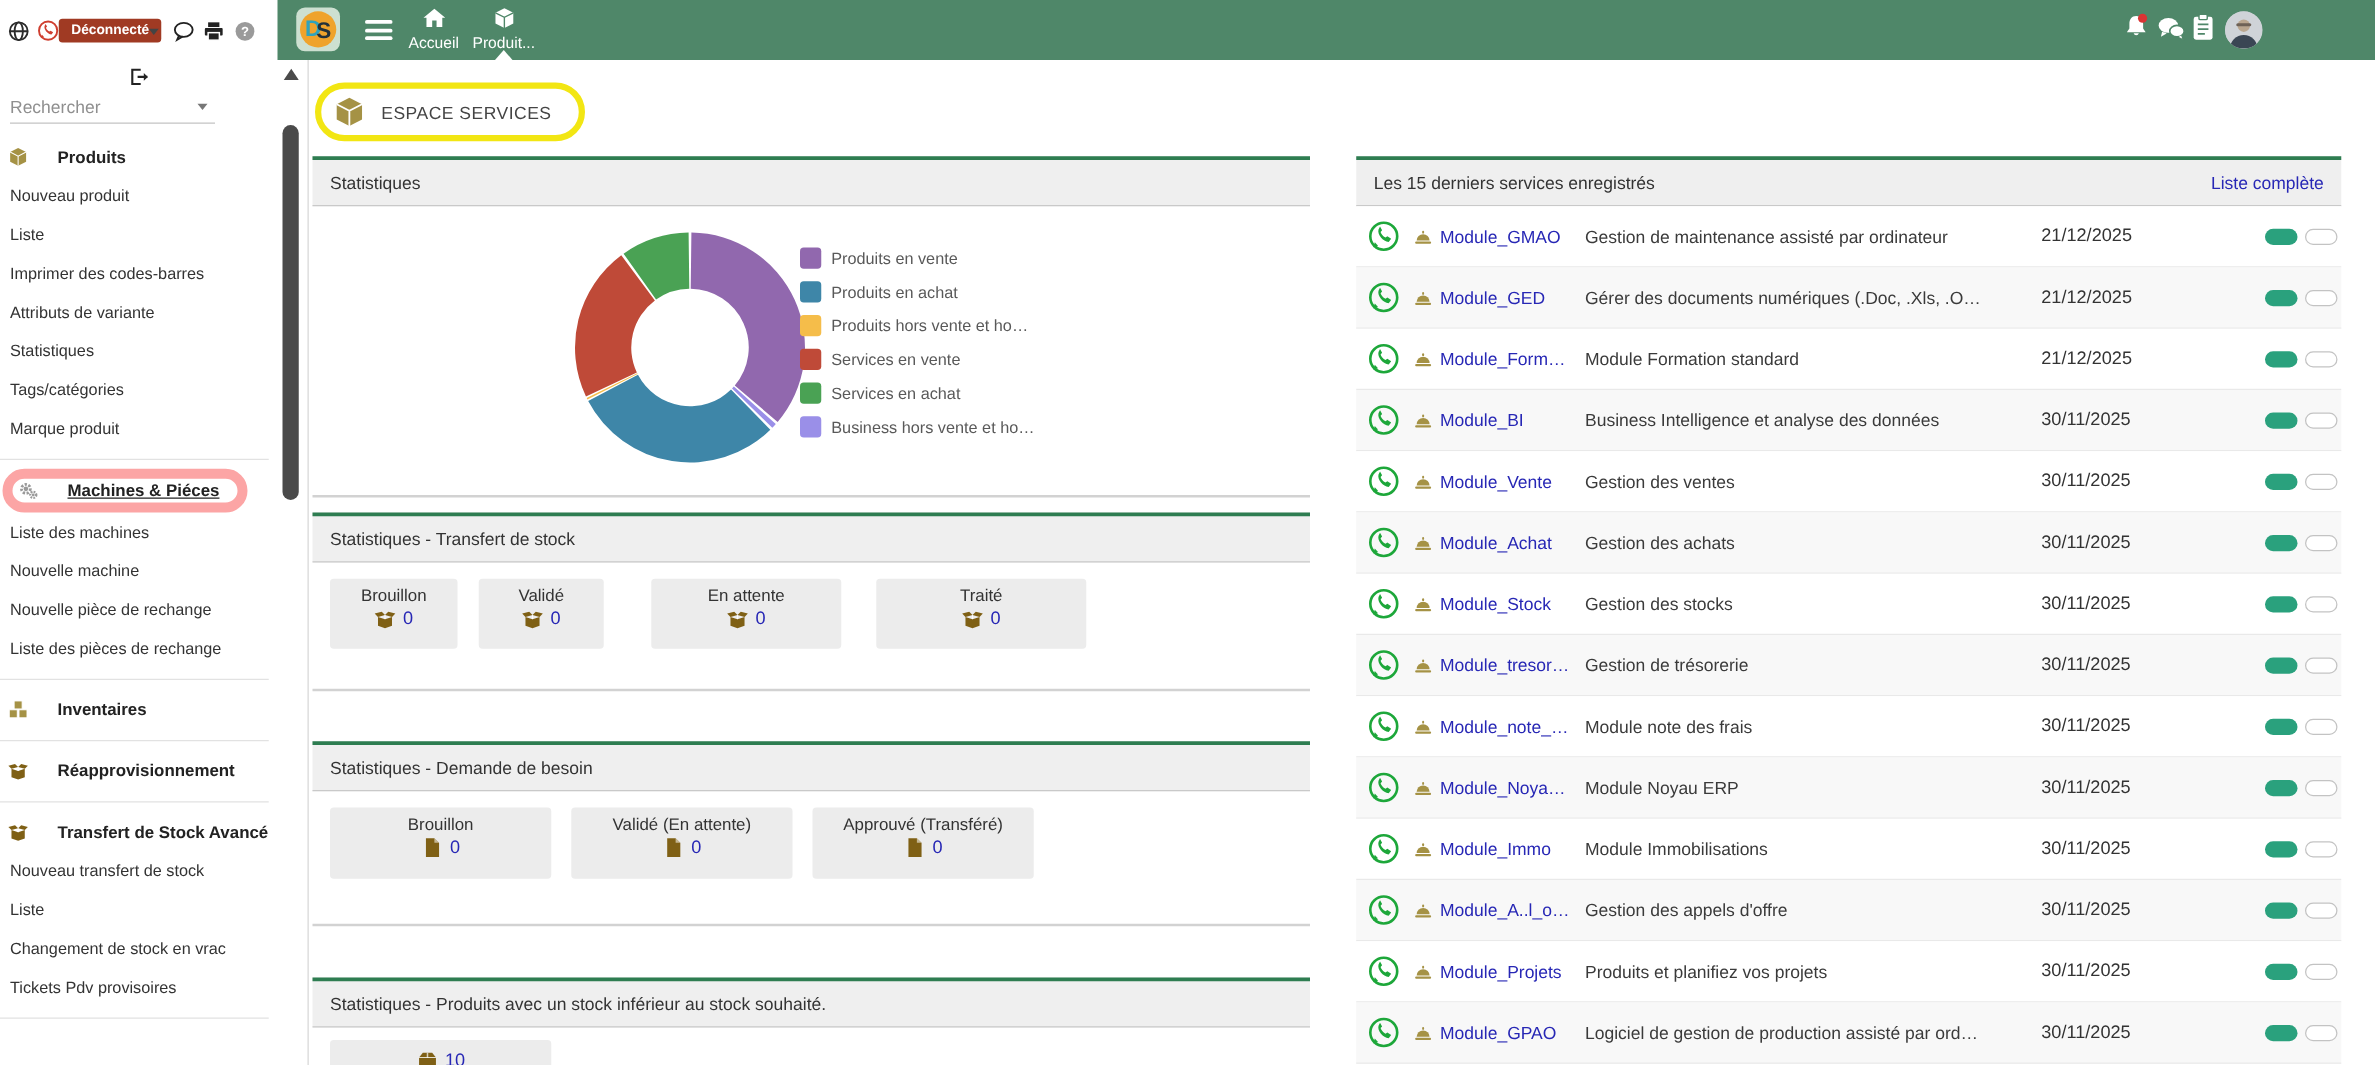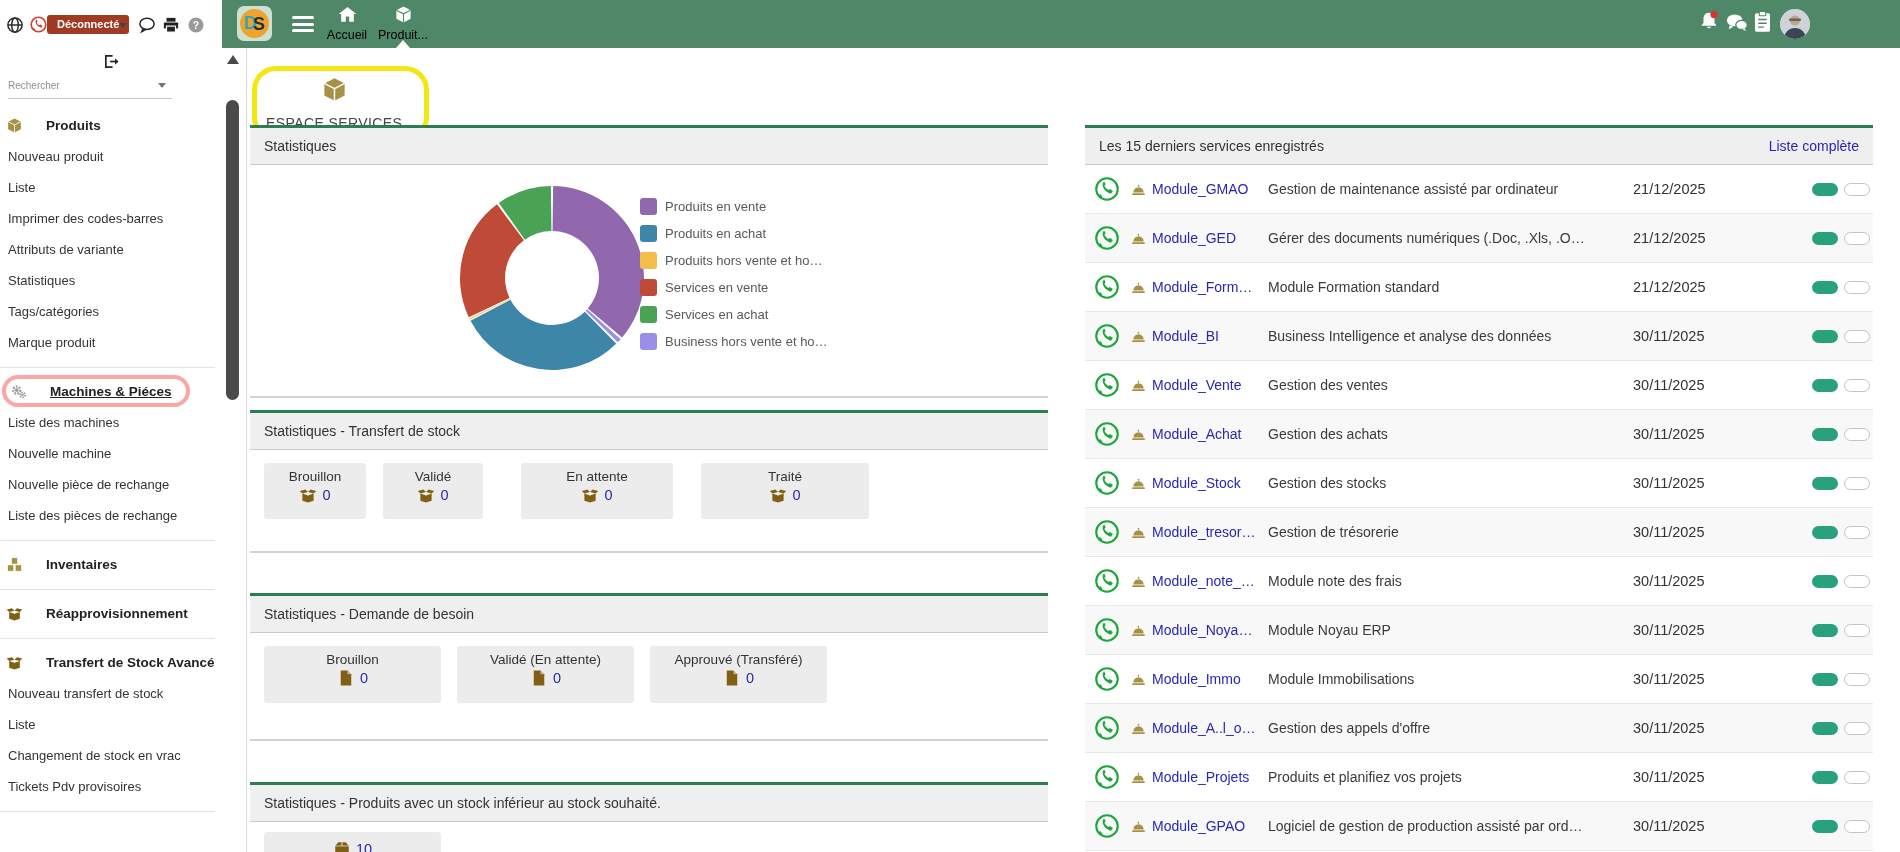--- a/index.html
+++ b/index.html
@@ -17,56 +17,56 @@
   .topbar { position:absolute; left:222px; top:0; right:0; height:48px; background:#4f8769; }
   .logo { position:absolute; left:15px; top:6px; width:35px; height:35px; border-radius:7px;
     background:#cde0d1; cursor:pointer; }
   .logo .disc { position:absolute; left:3px; top:3px; width:29px; height:29px; border-radius:50%; background:#efa32c; }
   .logo .ld { position:absolute; left:7px; top:7px; font-size:18px; font-weight:800; color:#2fa3bd; }
   .logo .ls { position:absolute; left:16px; top:8px; font-size:18px; font-weight:800; color:#23313a; }
   .burger { position:absolute; left:70px; top:16px; width:22px; height:16px; cursor:pointer; }
   .burger i { display:block; width:22px; height:3px; background:#fff; border-radius:2px; margin-bottom:3.5px; }
   .topnav { position:absolute; top:0; height:48px; text-align:center; color:#fff; cursor:pointer; }
   .topnav .nico { display:block; margin:5px auto 1px auto; width:19px; height:19px; }
-  .topnav .nlabel { font-size:12.5px; color:#000000; }
+  .topnav .nlabel { font-size:12.5px; color:#ffffff; }
   .active-tri { position:absolute; top:40px; width:0; height:0;
     border-left:7px solid transparent; border-right:7px solid transparent; border-bottom:8px solid #fff; }
   .tr-ic { position:absolute; top:11px; cursor:pointer; }
   .avatar { position:absolute; left:1558px; top:9px; width:30px; height:30px; border-radius:50%;
     overflow:hidden; cursor:pointer; background:#cfd3d8; }
 
   
   .sidebar { position:absolute; left:0; top:48px; width:222px; bottom:0; background:#fff; overflow:hidden; }
   .logout-row { height:24px; text-align:center; padding-top:5px; }
   .logout-row svg { width:17px; height:17px; cursor:pointer; }
   .search-row { margin-left:8px; width:164px; height:27px; border-bottom:1px solid #c4c4c4;
-    display:flex; align-items:center; color:#8f8f8f; font-size:10px; cursor:pointer; }
+    display:flex; align-items:center; color:#8f8f8f; font-size:14px; cursor:pointer; }
   .search-row .scaret { margin-left:auto; margin-right:6px; width:0; height:0;
     border-left:4px solid transparent; border-right:4px solid transparent; border-top:5px solid #777; }
   .side-sections { margin-top:10px; }
   .side-header { min-height:32px; display:flex; align-items:center; gap:23px; padding-left:6px;
     font-weight:bold; font-size:13.5px; color:#222; cursor:pointer; }
-  .side-header.hl { border:4px solid #fca5a5; border-radius:18px; width:fit-content;
+  .side-header.hl { border:8px solid #fca5a5; border-radius:18px; width:fit-content;
     padding:1px 14px 1px 4px; margin-left:2px; }
   .side-header.hl .side-htxt { text-decoration:underline; }
   .side-ico { width:17px; height:17px; flex:0 0 17px; }
   .side-item { height:31px; display:flex; align-items:center; padding-left:8px; font-size:13px;
     color:#333; cursor:pointer; white-space:nowrap; }
   .side-div { border-top:1px solid #e2e2e2; margin:9px 0 7px 0; width:215px; }
 
   
   .sb-arrow { position:absolute; left:227px; top:55px; width:0; height:0;
     border-left:6px solid transparent; border-right:6px solid transparent; border-bottom:9px solid #4a4a4a; cursor:pointer;}
   .sb-thumb { position:absolute; left:226px; top:100px; width:13px; height:300px; background:#4a4a4a;
     border-radius:7px; cursor:pointer; }
   .content-border { position:absolute; left:246px; top:48px; bottom:0; width:1px; background:#d8d8d8; }
 
   
   .page-title { position:absolute; left:252px; top:66px; display:inline-flex; align-items:center;
-    gap:12px; border:5px solid #f2e613; border-radius:24px; padding:5px 22px 5px 9px; background:#fff;flex-direction:column; }
+    gap:12px; border:5px solid #f2e613; border-radius:24px; padding:5px 22px 5px 9px; background:#fff; }
   .page-title .pt-ico { width:27px; height:27px; }
   .page-title .pt-txt { font-size:14px; color:#444; letter-spacing:.4px; }
 
   .panel-head { position:absolute; border-top:3px solid #2e7d51; background:#efefef;
     border-bottom:1px solid #c9c9c9; height:40px; display:flex; align-items:center;
     padding:0 14px; font-size:14px; color:#333; }
   .panel-head .flink { margin-left:auto; color:#2727b5; cursor:pointer; }
   .lp-div { position:absolute; left:250px; width:798px; height:2px; background:#d2d2d2; }
 
   .legend { position:absolute; left:640px; top:193px; }

